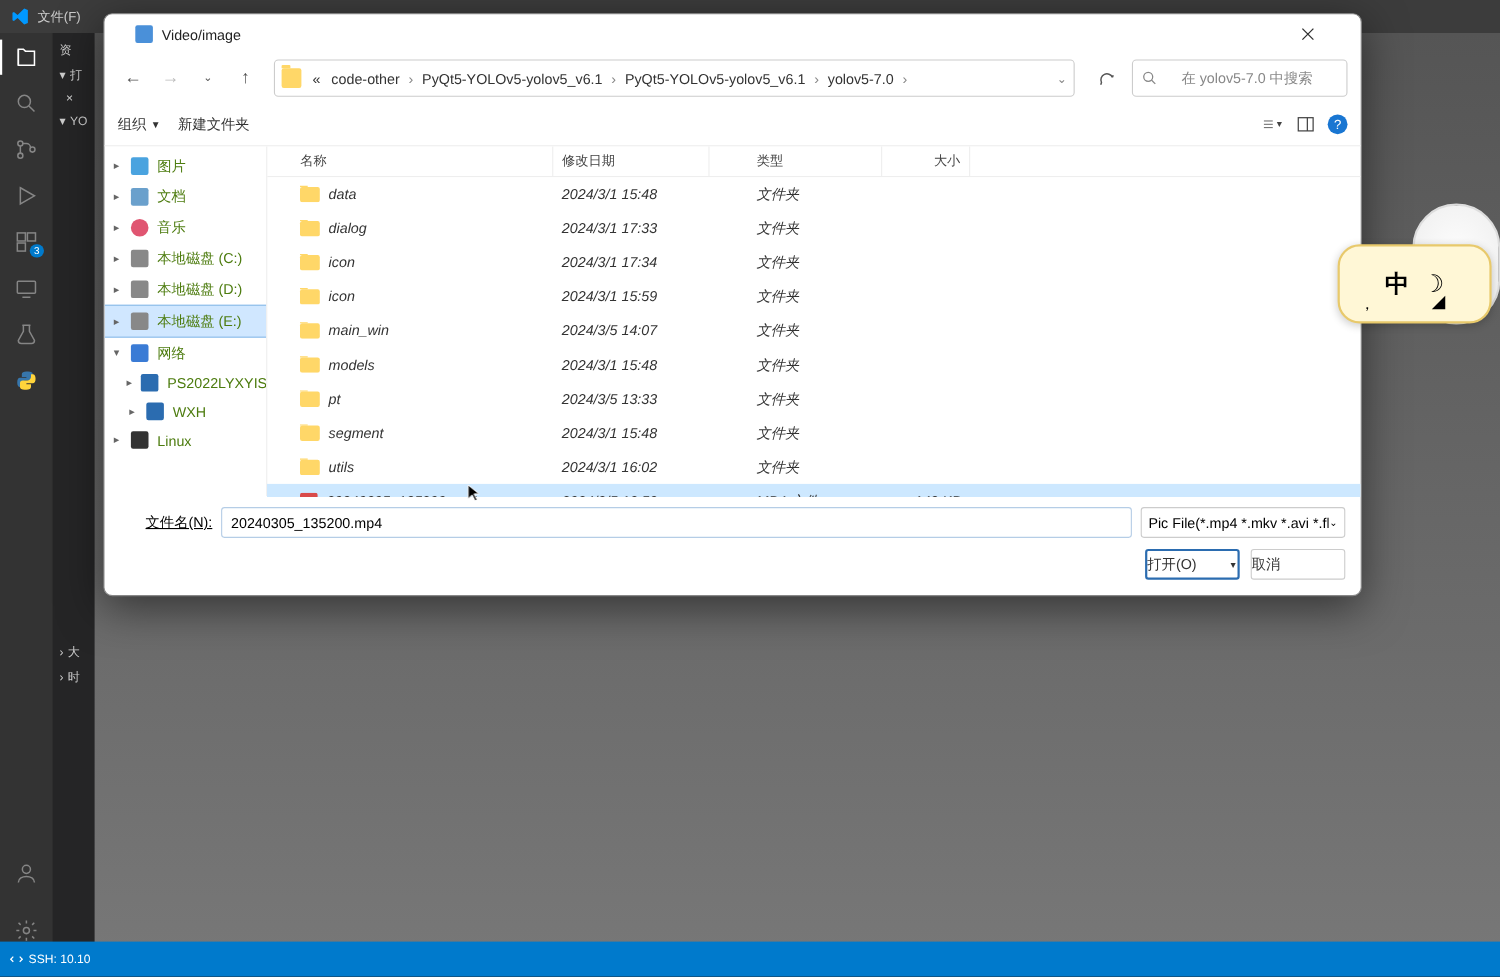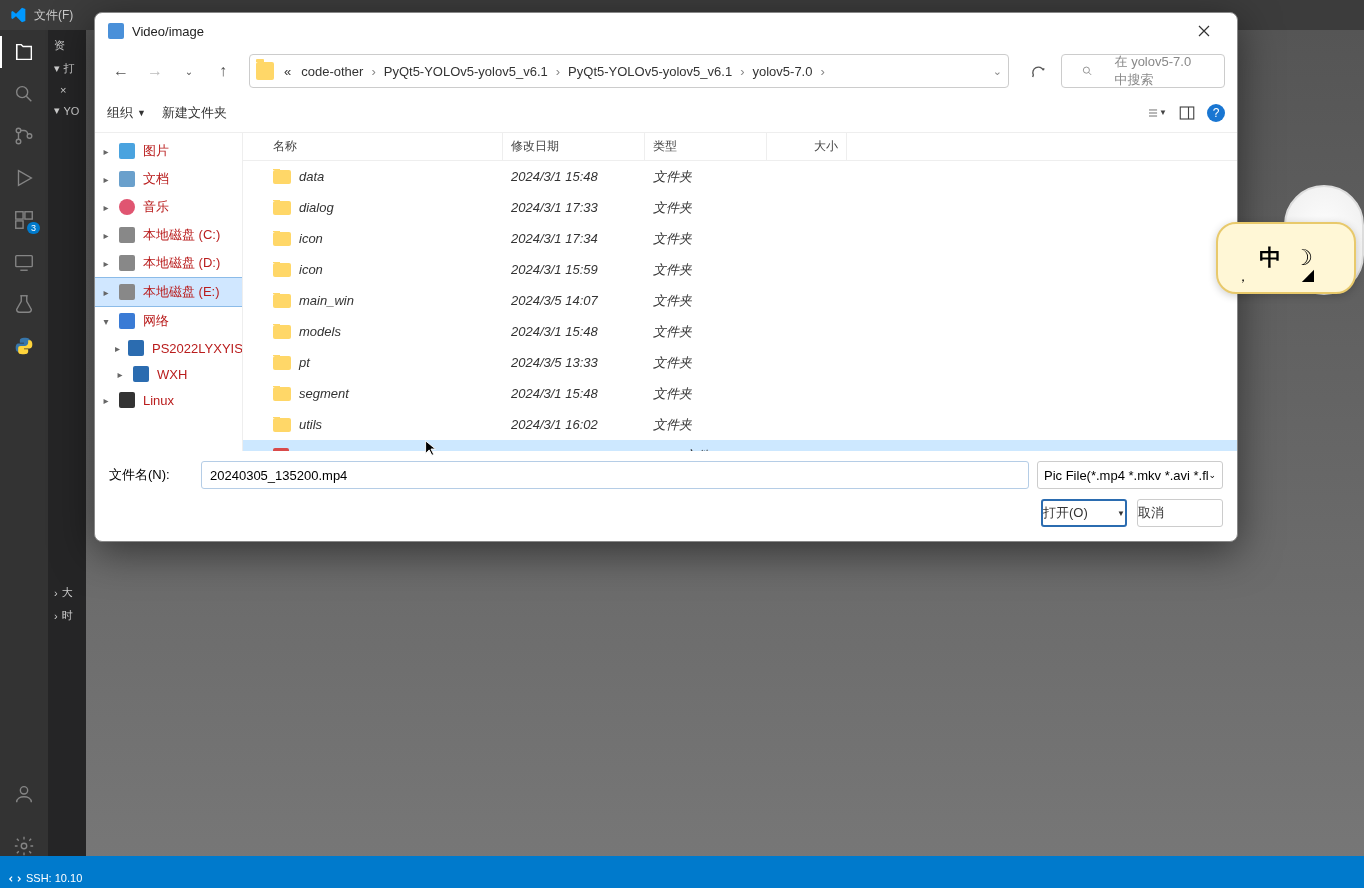--- a/index.html
+++ b/index.html
@@ -10,81 +10,81 @@
 .vscode-titlebar { height: 30px; background: #3c3c3c; color: #ccc; font-size: 12px; display: flex; align-items: center; padding-left: 10px; }
 .vscode-titlebar svg { width: 16px; height: 16px; margin-right: 8px; }
 .vscode-activity { position: absolute; left: 0; top: 30px; width: 48px; bottom: 24px; background: #333333; display: flex; flex-direction: column; align-items: center; padding-top: 10px; gap: 18px; }
 .vscode-activity .aicon { width: 24px; height: 24px; color: #858585; display:flex; align-items:center; justify-content:center; position: relative;}
 .vscode-activity .aicon.active { color: #fff; }
 .vscode-activity .aicon.active::before { content:""; position:absolute; left:-12px; top:-4px; bottom:-4px; width:2px; background:#fff;}
 .vscode-activity .badge { position:absolute; bottom:-2px; right:-4px; background:#007acc; color:#fff; font-size:9px; border-radius:8px; padding:0 4px; line-height:12px;}
 .vscode-activity .bottom { margin-top: auto; margin-bottom: 10px; }
 .vscode-side { position: absolute; left: 48px; top: 30px; width: 38px; bottom: 24px; background: #252526; color: #ccc; font-size: 11px; padding: 4px 2px;}
 .vscode-side .hdr { font-size:11px; padding:4px; display:flex; align-items:center; gap:4px;}
-.vscode-statusbar { position: absolute; left: 0; right: 0; bottom: 0; height: 22px; background: #007acc; color: #fff; font-size: 11px; display: flex; align-items: flex-start; padding: 16px 8px; }
+.vscode-statusbar { position: absolute; left: 0; right: 0; bottom: 0; height: 22px; background: #007acc; color: #fff; font-size: 11px; display: flex; align-items: center; padding: 16px 8px; }
 .content-dark { position:absolute; left:86px; right:0; top:30px; bottom:22px; background: linear-gradient(#555, #777);}
 
 
 .dialog { position: absolute; left: 94px; top: 12px; width: 1144px; height: 530px; background: #fff; border: 1px solid #888; border-radius: 8px; box-shadow: 0 10px 40px rgba(0,0,0,0.5); display: flex; flex-direction: column; }
-.dlg-titlebar { height: 36px; display: flex; align-items: center; padding: 0 13px; font-size: 13px; color: #222; }
+.dlg-titlebar { height: 36px; display: flex; align-items: center; padding: 0 28px; font-size: 13px; color: #222; }
 .dlg-titlebar .tico { width:16px; height:16px; margin-right:8px; background:#4a90d9; border-radius:2px;}
 .dlg-close { margin-left: auto; width: 40px; height: 28px; display: flex; align-items: center; justify-content: center; border-radius: 4px; }
 
 .dlg-nav { height: 44px; display: flex; align-items: center; padding: 0 12px; gap: 6px; }
 .navbtn { width: 28px; height: 28px; display:flex; align-items:center; justify-content:center; color:#555; border-radius:4px;}
 .breadcrumb-box { flex: 1; height: 34px; border: 1px solid #ccc; border-radius: 4px; display: flex; align-items: center; padding: 0 6px; gap: 2px; font-size: 13px; margin: 0 6px; }
 .breadcrumb-box .fico { width:18px; height:18px; background:#ffd768; border-radius:2px; margin-right:4px; position:relative;}
 .breadcrumb-box .fico::before{content:""; position:absolute; top:-3px; left:0; width:8px; height:3px; background:#ffd768; border-radius:1px 1px 0 0;}
 .crumb { padding: 2px 4px; color: #333; }
 .sep { color: #888; padding: 0 2px; }
 .refresh { width: 34px; height: 34px; display:flex; align-items:center; justify-content:center; color:#555;}
-.search-box { width: 164px; height: 34px; border: 1px solid #ccc; border-radius: 4px; display: flex; align-items: center; padding: 0 20px; gap: 22px; font-size: 13px; color: #888; }
+.search-box { width: 196px; height: 34px; border: 1px solid #ccc; border-radius: 4px; display: flex; align-items: center; padding: 0 8px; gap: 22px; font-size: 13px; color: #888; }
 
 .dlg-toolbar { height: 40px; display: flex; align-items: center; padding: 0 12px; gap: 16px; border-bottom: 1px solid #eee;}
 .tool-link { font-size: 13px; color: #333; display:flex; align-items:center; gap:4px;}
 .tool-right { margin-left: auto; display:flex; gap:10px; align-items:center;}
 .tool-ico { width:20px; height:20px; color:#444; display:flex; align-items:center; justify-content:center;}
 .help-ico { width:18px; height:18px; border-radius:50%; background:#1976d2; color:#fff; font-size:12px; display:flex; align-items:center; justify-content:center;}
 
 .dlg-body { flex: 1; display: flex; overflow: hidden; }
 .sidebar { width: 148px; border-right: 1px solid #eee; padding: 4px 0; font-size: 13px; overflow-y:auto;}
-.side-item { display: flex; align-items: center; gap: 8px; padding: 5px 8px 5px 20px; color: #b91c1c; white-space: nowrap; overflow: hidden;}
+.side-item { display: flex; align-items: center; gap: 8px; padding: 5px 8px 5px 20px; color: #4d7c0f; white-space: nowrap; overflow: hidden;}
 .side-item.sel { background: #d0e7ff; border:1px solid #8bbbe8; border-left:none; border-right:none;}
 .side-item .chev { width:10px; text-align:center; color:#666; font-size:10px; margin-left:-14px;}
 .side-item .chev.down::before{content:"▾";}
 .side-item .chev.right::before{content:"▸";}
 .sico { width: 16px; height: 16px; flex-shrink:0; border-radius:2px;}
 .sico.pic{background:#4aa3df;}
 .sico.doc{background:#6aa0cc;}
 .sico.mus{background:#e05571; border-radius:50%;}
 .sico.disk{background:#888;}
 .sico.net{background:#3a7bd5;}
 .sico.comp{background:#2b6cb0;}
 .sico.linux{background:#333;}
 
 .file-area { flex: 1; display:flex; flex-direction:column; }
 .colhdr { display:flex; font-size:12px; color:#444; border-bottom:1px solid #eee; height:28px;}
 .colhdr > div { display:flex; align-items:center; padding:0 8px; border-right:1px solid #eee;}
 .col-name { width: 260px; padding-left: 30px !important;}
 .col-date { width: 142px; }
-.col-type { width: 122px; }
+.col-type { width: 122px; margin-left: 35px; }
 .col-size { width: 80px; text-align:right; justify-content:flex-end;}
 .file-list { flex:1; overflow-y:auto;font-style:italic; }
 .file-row { display:flex; font-size:13px; color:#333; height:31px; align-items:center;}
 .file-row.sel { background:#cde8ff; }
 .file-row > div { padding:0 8px; overflow:hidden; text-overflow:ellipsis; white-space:nowrap;}
 .file-row .col-name { display:flex; align-items:center; gap:8px;}
 .fico-folder{ width:18px; height:14px; background:#ffd768; border-radius:2px; position:relative; flex-shrink:0;}
 .fico-folder::before{content:""; position:absolute; top:-3px; left:0; width:7px; height:3px; background:#ffd768; border-radius:1px 1px 0 0;}
 .fico-mp4{ width:16px; height:16px; background:#d94a4a; border-radius:2px; flex-shrink:0; position:relative;}
 .fico-mp4::after{content:""; position:absolute; left:5px; top:4px; border-left:5px solid #fff; border-top:4px solid transparent; border-bottom:4px solid transparent;}
 
 .dlg-footer { padding: 10px 14px 14px; display:flex; flex-direction:column; gap:10px;}
 .fn-row { display:flex; align-items:center; gap:8px; font-size:13px;}
-.fn-label { width: 84px; text-align:left; white-space:nowrap;}
+.fn-label { width: 84px; text-align:right; white-space:nowrap;text-decoration:underline;}
 .fn-input { flex:1; height:28px; border:1px solid #b5cde6; border-radius:3px; padding:0 8px; font-size:13px;}
 .filter-sel { width:186px; height:28px; border:1px solid #ccc; border-radius:3px; padding:0 6px; font-size:13px; display:flex; align-items:center; justify-content:space-between;}
 .btn-row { display:flex; justify-content:flex-end; gap:10px;}
 .btn { min-width:86px; height:28px; border:1px solid #3a7bd5; border-radius:3px; background:#fff; font-size:13px; display:flex; align-items:center; justify-content:space-between; color:#333;}
 .btn.primary { border:2px solid #2b6cb0;}
 
 
 .ime { position:absolute; right:8px; top:222px; width:140px; height:72px; background:#fff7d6; border:2px solid #e8c96b; border-radius:20px; display:flex; align-items:center; justify-content:center; gap:12px; font-size:22px; box-shadow:0 2px 8px rgba(0,0,0,.2);}
 .ime-cat { position:absolute; right:0; top:185px; width:80px; height:110px; background:radial-gradient(#fff,#eee); border-radius:40px; border:2px solid #ddd;}
 

